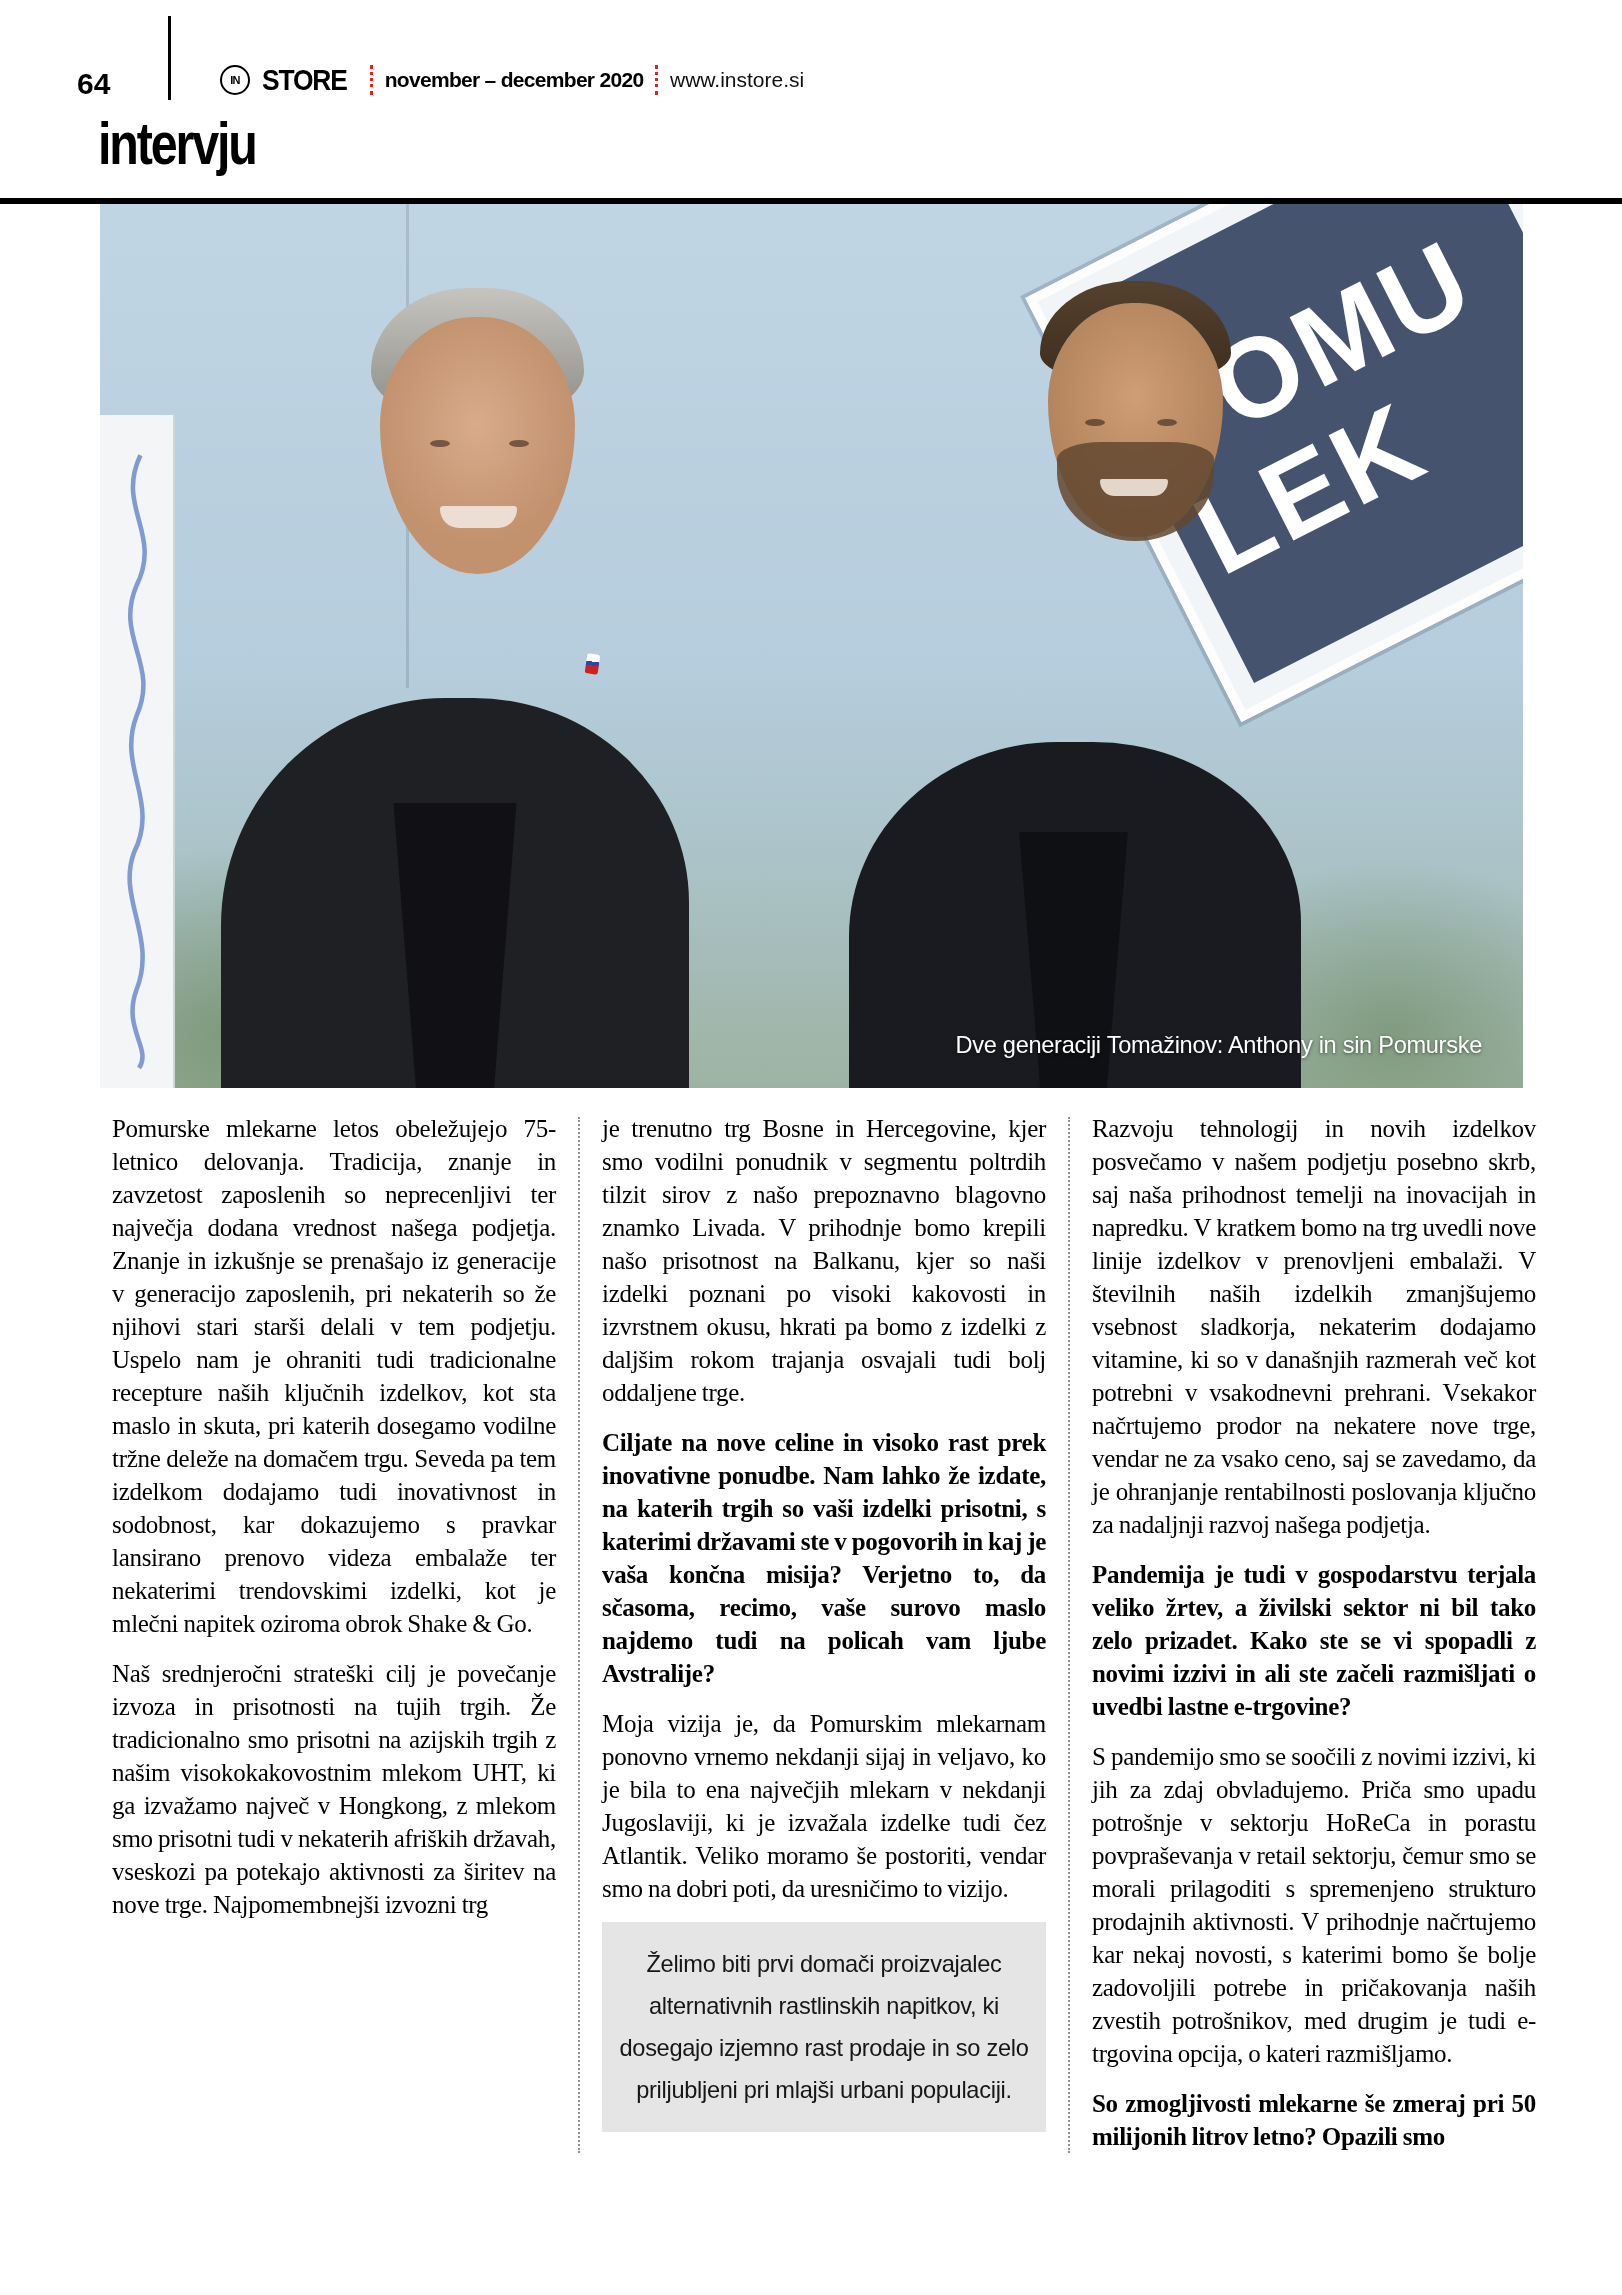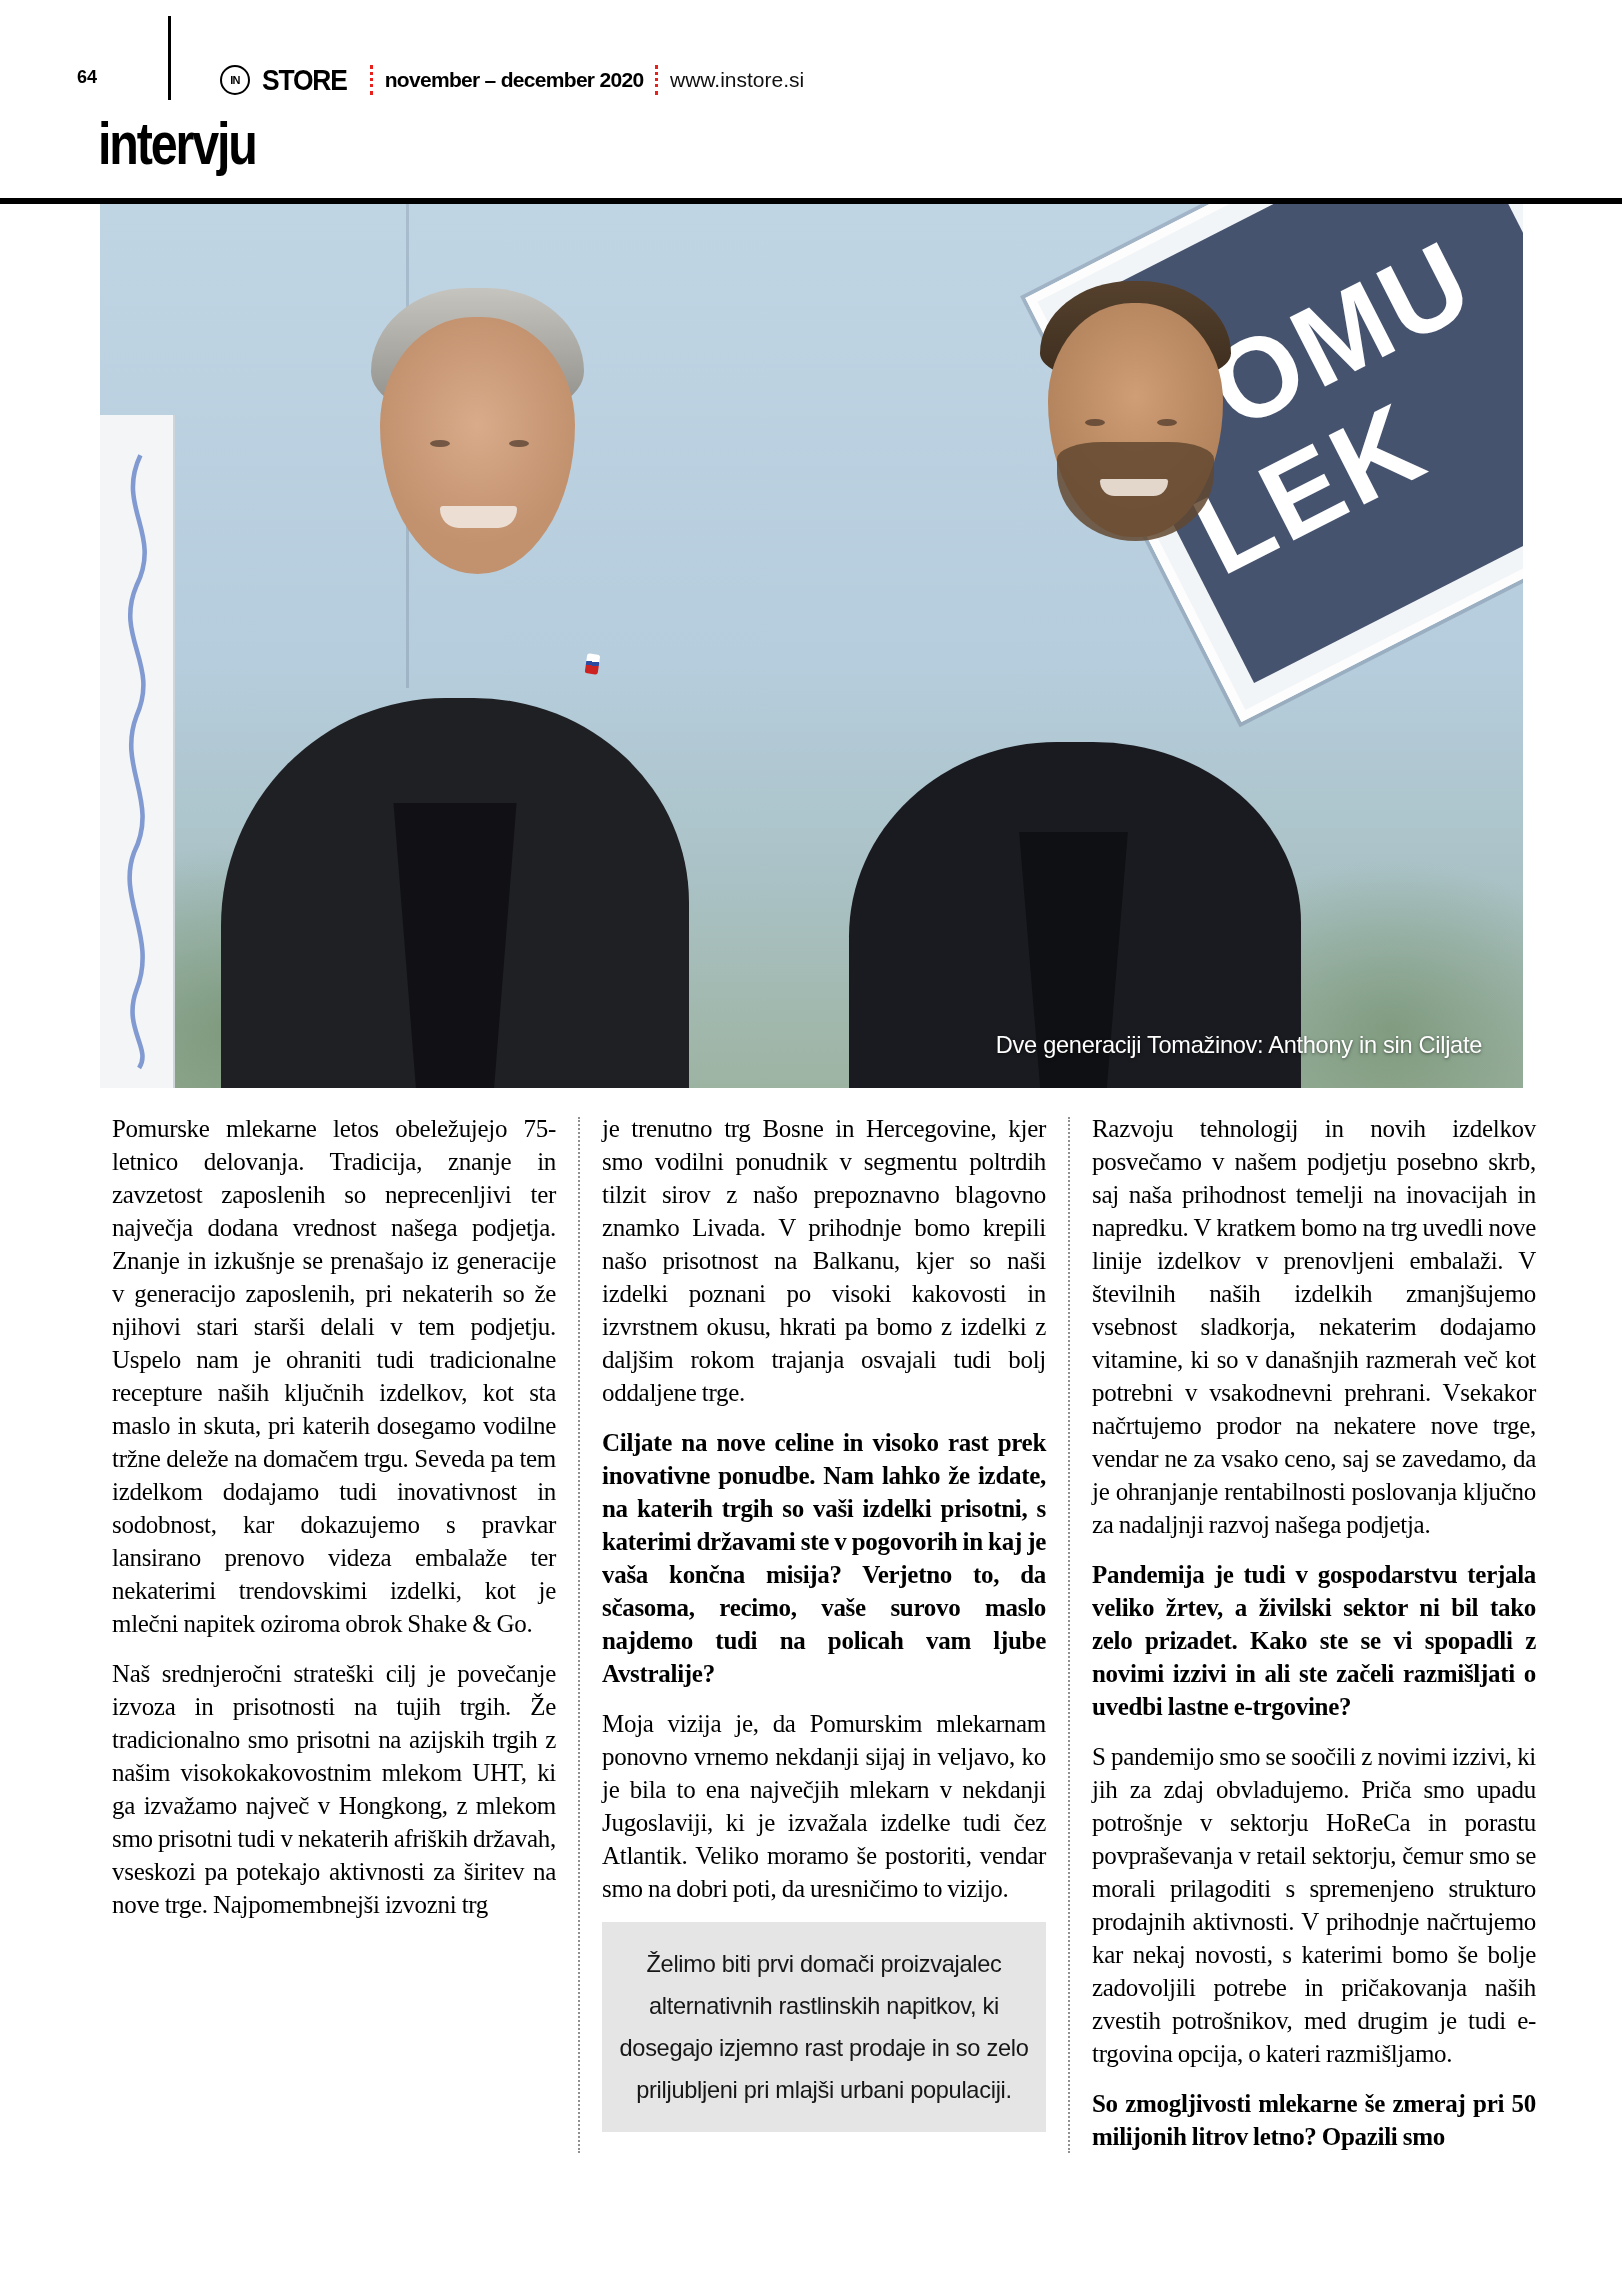--- a/index.html
+++ b/index.html
@@ -1,21 +1,21 @@
 <!DOCTYPE html>
 <html style="font-size:10.5px"><head>
 <meta charset="utf-8">
 <style>
   html,body{margin:0;padding:0;}
   body{width:1623px;height:2295px;position:relative;background:#ffffff;
        font-family:"Liberation Serif", serif;color:#000;overflow:hidden;}
 
   
   .page-num{position:absolute;left:77px;top:67px;
-            font-family:"Liberation Sans",sans-serif;font-weight:700;font-size:18px;}
+            font-family:"Liberation Sans",sans-serif;font-weight:700;font-size:30px;}
   .header-divider{position:absolute;left:168px;top:16.4px;width:2.6px;height:84px;background:#000;}
   .brand-row{position:absolute;left:220px;top:63px;height:34px;display:flex;align-items:center;gap:11.8px;}
   .logo-circle{width:26px;height:26px;border:2.6px solid #000;border-radius:50%;
                display:flex;align-items:center;justify-content:center;
                font-family:"Liberation Sans",sans-serif;font-weight:700;font-size:11px;letter-spacing:-0.7px;}
   .logo-store{font-family:"Liberation Sans",sans-serif;font-weight:700;font-size:30px;
               letter-spacing:-1.3px;transform:scaleX(.88);transform-origin:left center;}
   .dot-sep{height:30px;border-left:3.3px dotted #e8211d;}
   .issue{font-family:Liberation Sans, sans-serif;font-weight:700;font-size:21px;letter-spacing:-0.7px;}
   .site{font-family:"Liberation Sans",sans-serif;font-weight:400;font-size:21px;color:#101010;}
@@ -144,21 +144,21 @@
 
   <div class="torso-right"></div>
   <div class="shirt-right"></div>
   <div class="hair-right"></div>
   <div class="head-right"></div>
   <div class="eye eye-r1"></div>
   <div class="eye eye-r2"></div>
   <div class="beard-right"></div>
   <div class="smile-right"></div>
 
-  <div class="caption">Dve generaciji Tomažinov: Anthony in sin Ciljate</div>
+  <div class="caption">Dve generaciji Tomažinov: Anthony in sin Pomurske</div>
 </div>
 
 <div class="columns">
 
   <div class="col">
     <p>Pomurske mlekarne letos obeležujejo 75-letnico delovanja. Tradicija, znanje in zavzetost zaposlenih so neprecenljivi ter največja dodana vrednost našega podjetja. Znanje in izkušnje se prenašajo iz generacije v generacijo zaposlenih, pri nekaterih so že njihovi stari starši delali v tem podjetju. Uspelo nam je ohraniti tudi tradicionalne recepture naših ključnih izdelkov, kot sta maslo in skuta, pri katerih dosegamo vodilne tržne deleže na domačem trgu. Seveda pa tem izdelkom dodajamo tudi inovativnost in sodobnost, kar dokazujemo s pravkar lansirano prenovo videza embalaže ter nekaterimi trendovskimi izdelki, kot je mlečni napitek oziroma obrok Shake &amp; Go.</p>
     <p>Naš srednjeročni strateški cilj je povečanje izvoza in prisotnosti na tujih trgih. Že tradicionalno smo prisotni na azijskih trgih z našim visokokakovostnim mlekom UHT, ki ga izvažamo največ v Hongkong, z mlekom smo prisotni tudi v nekaterih afriških državah, vseskozi pa potekajo aktivnosti za širitev na nove trge. Najpomembnejši izvozni trg</p>
   </div>
 
   <div class="vsep"></div>

